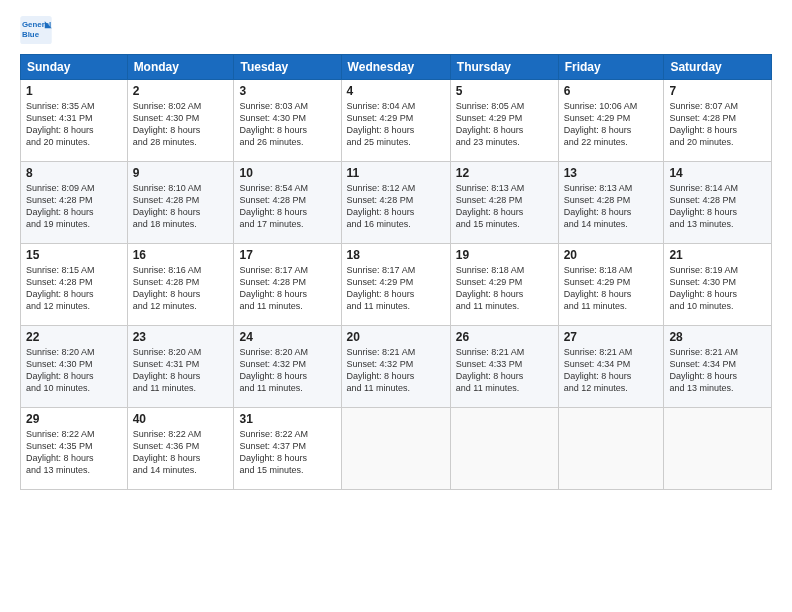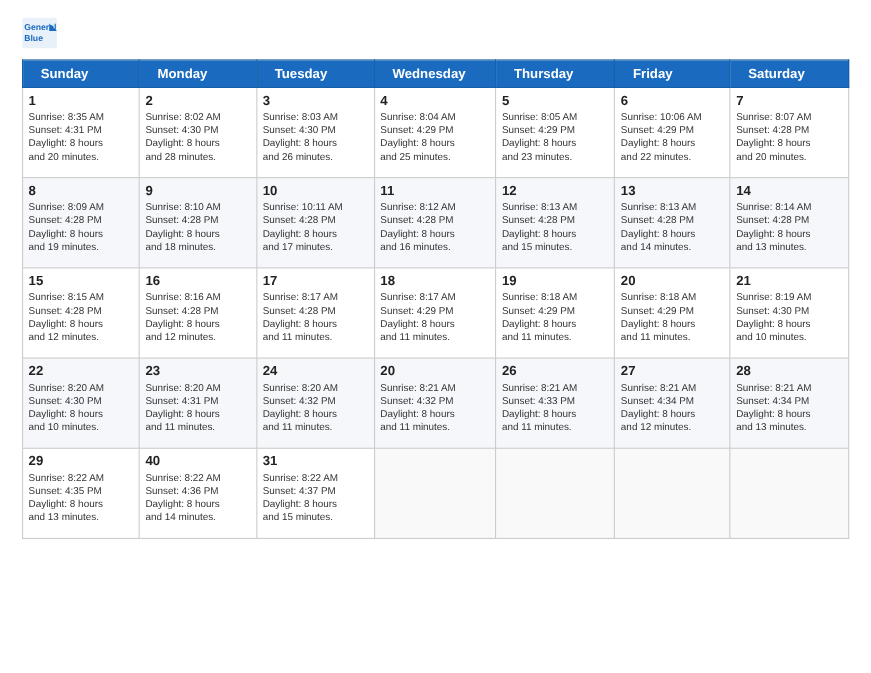--- a/index.html
+++ b/index.html
@@ -47,21 +47,21 @@
     }
     .calendar {
       width: 100%;
       border-collapse: collapse;
       font-size: 9.5px;
     }
     .calendar th {
       background: #1a6bbf;
       color: #fff;
       text-align: left;
-      padding: 5px 16px;
+      padding: 5px 6px;
       font-size: 12px;
       font-weight: 600;
       border: 1px solid #1560a8;
     }
     .calendar td {
       border: 1px solid #ccc;
       vertical-align: top;
       padding: 4px 5px;
       width: 113px;
       height: 82px;
@@ -198,21 +198,21 @@
             <div class="cell-text">
               <div>Sunrise: 8:10 AM</div>
               <div>Sunset: 4:28 PM</div>
               <div>Daylight: 8 hours</div>
               <div>and 18 minutes.</div>
             </div>
           </td>
           <td>
             <span class="day-num">10</span>
             <div class="cell-text">
-              <div>Sunrise: 10:11 AM</div>
+              <div>Sunrise: 8:54 AM</div>
               <div>Sunset: 4:28 PM</div>
               <div>Daylight: 8 hours</div>
               <div>and 17 minutes.</div>
             </div>
           </td>
           <td>
             <span class="day-num">11</span>
             <div class="cell-text">
               <div>Sunrise: 8:12 AM</div>
               <div>Sunset: 4:28 PM</div>

